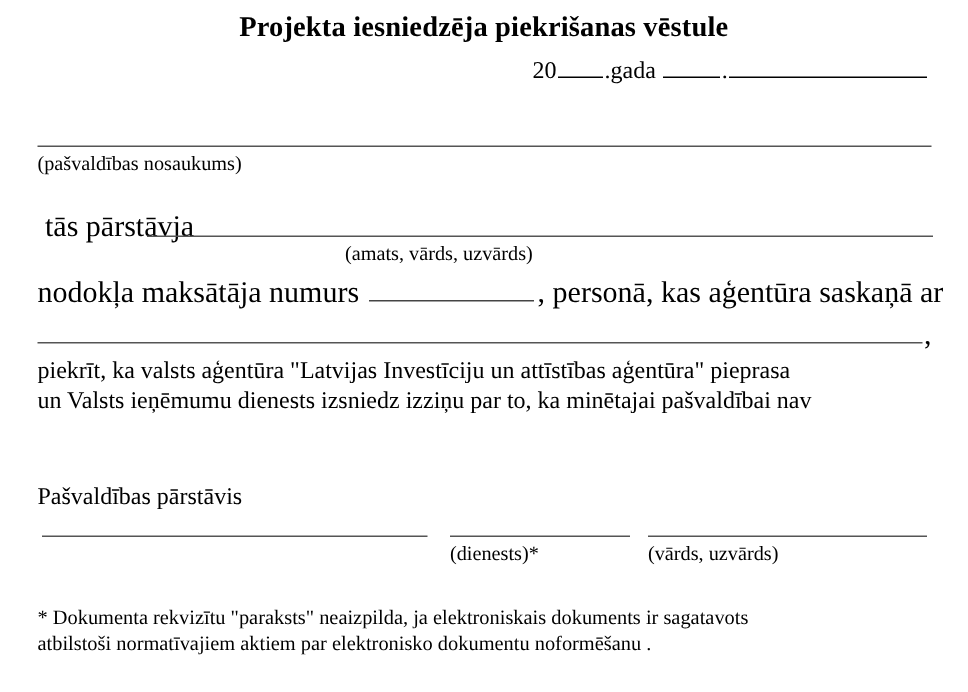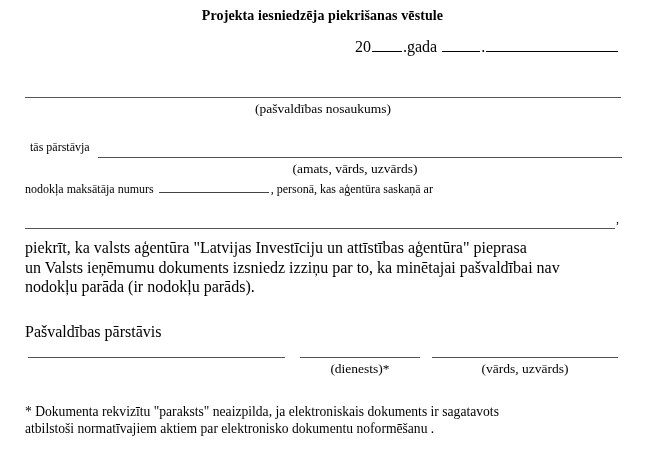--- a/index.html
+++ b/index.html
@@ -21,21 +21,21 @@
     height: 461px;
   }
 
   
   .doc-title {
     position: absolute;
     left: 0;
     top: 8px;
     width: 645px;
     text-align: center;
-    font-size: 14px;
+    font-size: 19px;
     font-weight: bold;
     letter-spacing: 0.1px;
   }
 
   
   .date-row {
     position: absolute;
     left: 355px;
     top: 36px;
     font-size: 16px;
@@ -55,27 +55,26 @@
   
   .rule {
     position: absolute;
     height: 0;
     border-top: 1.6px solid #555555;
   }
 
   .caption {
     position: absolute;
     font-size: 13.5px;
-    text-align: center;
     white-space: nowrap;
   }
 
   .body-line {
     position: absolute;
-    font-size: 12px;
+    font-size: 20px;
     white-space: nowrap;
   }
 
   
   #rule-parstavja { left: 98px; top: 157px; width: 524px; }
 
   
   .inline-underline {
     display: inline-block;
     border-bottom: 1.4px solid #444;
@@ -139,22 +138,21 @@
   <div class="body-line" style="left:25px; top:181px;">
     <span>nodokļa maksātāja numurs</span>
     <span class="inline-underline"></span><span>,  personā, kas aģentūra saskaņā ar</span>
   </div>
 
   <div class="rule" style="left:25px; top:228px; width:590px;"></div>
   <div class="body-line" style="left:616px; top:212px;">,</div>
 
   <div class="para">
     <div>piekrīt, ka valsts aģentūra "Latvijas Investīciju un attīstības aģentūra" pieprasa</div>
-    <div>un Valsts ieņēmumu dokuments izsniedz izziņu par to, ka minētajai pašvaldībai nav</div>
-    <div>nodokļu parāda (ir nodokļu parāds).</div>
+    <div>un Valsts ieņēmumu dienests izsniedz izziņu par to, ka minētajai pašvaldībai nav</div>
   </div>
 
   <div class="sig-label">Pašvaldības pārstāvis</div>
 
   <div class="rule" style="left:28px; top:357px; width:257px;"></div>
   <div class="rule" style="left:300px; top:357px; width:120px;"></div>
   <div class="rule" style="left:432px; top:357px; width:186px;"></div>
 
   <div class="caption" style="left:300px; top:361px; width:120px;">(dienests)*</div>
   <div class="caption" style="left:432px; top:361px; width:186px;">(vārds, uzvārds)</div>

